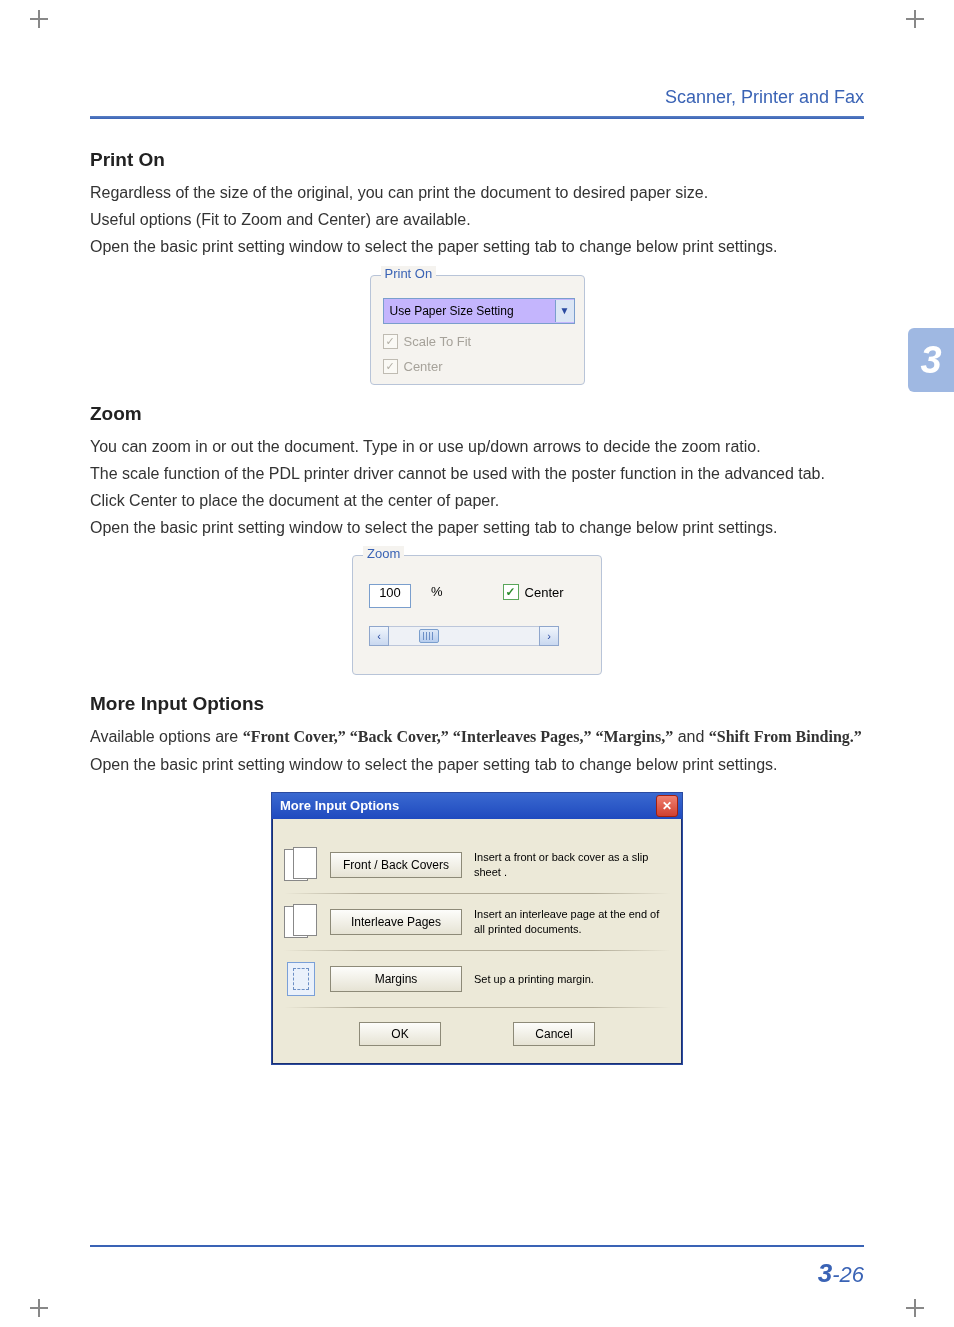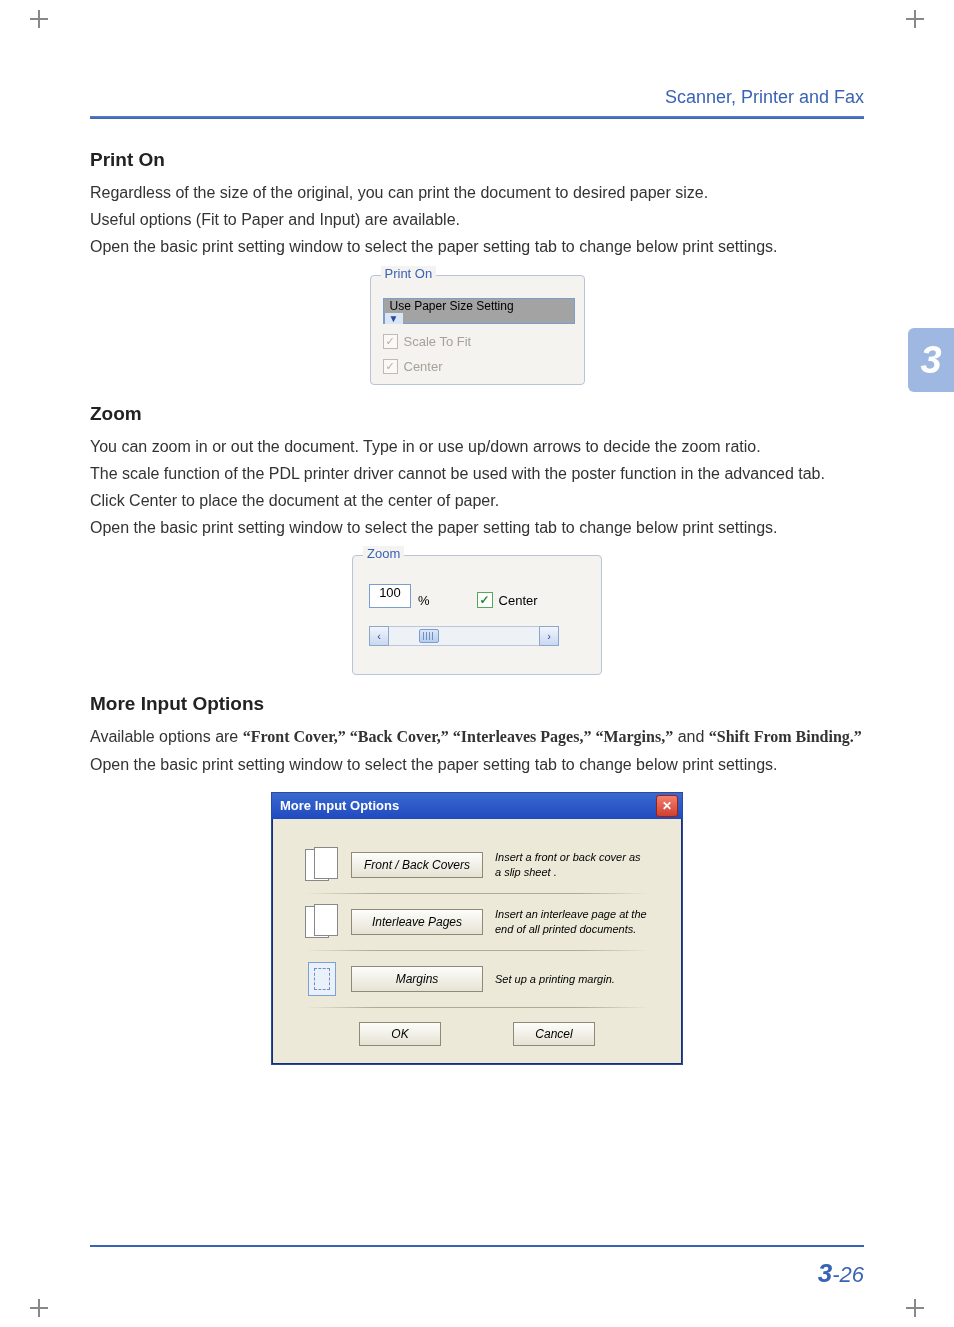--- a/index.html
+++ b/index.html
@@ -27,45 +27,45 @@
   .section-title { font-weight:bold; font-size:19px; color:#222; margin-top:12px; margin-bottom:8px; }
   .para { font-size:16px; line-height:1.7; color:#333; }
   .para strong { font-weight:bold;font-family:Liberation Serif, serif; }
 
   .figure-center { display:flex; justify-content:center; margin:14px 0 18px; }
 
   
   .xp-group { position:relative; border:1px solid #b8c4d8; border-radius:4px; background:#f5f3ef; }
   .xp-group-label { position:absolute; top:-10px; left:10px; padding:0 4px; background:#f5f3ef; color:#3a63b5; font-size:13px; }
   .printon-box { width:215px; height:110px; padding:22px 12px 10px; box-sizing:border-box; }
-  .xp-combo { display:flex; height:24px; width:190px; border:1px solid #7a9ecd; background:#a3a3a3; font-size:12px;flex-direction:column; }
+  .xp-combo { display:flex; align-items:center; height:24px; width:190px; border:1px solid #7a9ecd; background:#c4b5fd; font-size:12px; }
   .xp-combo-text { flex:1; padding:0 6px; color:#000; }
   .xp-combo-btn { width:18px; height:22px; background:#dbe6f5; border-left:1px solid #7a9ecd; display:flex; align-items:center; justify-content:center; color:#2a4aa0; font-size:10px; }
   .xp-check { display:flex; align-items:center; gap:6px; margin-top:10px; font-size:13px; color:#a6a29a; }
   .xp-check .box { width:13px; height:13px; border:1px solid #bfbbb2; background:#faf9f5; display:flex; align-items:center; justify-content:center; font-size:11px; color:#b1ada4; }
 
   
   .zoom-box { width:250px; height:120px; padding:28px 16px 14px; box-sizing:border-box; }
-  .zoom-row { display:flex; align-items:flex-end; gap:7px; }
+  .zoom-row { display:flex; align-items:flex-start; gap:20px; }
   .xp-input { width:40px; height:22px; border:1px solid #7a9ecd; background:#fff; text-align:center; font-size:13px; color:#000; }
   .zoom-row .pct { font-size:13px; color:#000; margin-right:40px; }
   .zoom-check .box2 { width:14px; height:14px; border:1px solid #5aa65a; background:#fff; display:flex; align-items:center; justify-content:center; color:#2a8a2a; font-size:12px; font-weight:bold; }
   .zoom-check { display:flex; align-items:center; gap:6px; font-size:13px; color:#000; }
   .xp-slider { margin-top:18px; display:flex; align-items:center; gap:0; width:190px; }
   .xp-sbtn { width:18px; height:18px; border:1px solid #8fa6cc; background:linear-gradient(#f0f5fc,#c9d8f0); display:flex; align-items:center; justify-content:center; color:#2a4aa0; font-size:11px; }
   .xp-strack { flex:1; height:18px; border:1px solid #bcc6da; border-left:none; border-right:none; background:#eef1f6; position:relative; }
   .xp-sthumb { position:absolute; left:30px; top:2px; width:18px; height:12px; border:1px solid #7a9ecd; border-radius:2px; background:linear-gradient(#dce7f7,#b7cdee); }
   .xp-sthumb::before { content:""; position:absolute; inset:2px 3px; background:repeating-linear-gradient(90deg,#6d8fc6 0 1px, transparent 1px 3px); }
 
   
   .dialog { width:410px; border:1px solid #2a4aa0; background:#ece9d8; box-shadow:0 0 0 1px #1a2f70 inset; }
   .titlebar { height:26px; background:linear-gradient(#3a69d0,#1f4abf); display:flex; align-items:center; justify-content:space-between; padding:0 4px; }
   .titlebar-text { color:#fff; font-weight:bold; font-size:13px; padding-left:4px; }
   .closebtn { width:20px; height:20px; background:linear-gradient(#f08070,#d04030); border:1px solid #a02010; border-radius:3px; display:flex; align-items:center; justify-content:center; color:#fff; font-size:12px; font-weight:bold; }
-  .dlg-body { padding:18px 33px 18px;font-style:italic; }
+  .dlg-body { padding:18px 12px 18px; }
   .dlg-row { display:flex; align-items:center; gap:12px; padding:10px 0; }
   .dlg-sep { height:1px; background:linear-gradient(90deg, transparent, #b0aa96 20%, #b0aa96 80%, transparent); }
   .dlg-icon { width:34px; height:36px; position:relative; }
   .dlg-icon .sheet { position:absolute; width:22px; height:30px; border:1px solid #888; background:#fff; }
   .dlg-icon .sheet.a { left:0; top:2px; }
   .dlg-icon .sheet.b { left:9px; top:0; }
   .dlg-icon .marg { border:1px solid #7aa0d8; background:#eaf1fb; width:26px; height:32px; position:absolute; left:3px; top:1px; }
   .dlg-icon .marg::after { content:""; position:absolute; inset:5px; border:1px dashed #6c8fc4; }
   .dlg-btn { width:130px; height:24px; border:1px solid #8d8a78; background:linear-gradient(#fdfdfb,#e6e3d4); font-size:12px; display:flex; align-items:center; justify-content:center; color:#000; }
   .dlg-desc { flex:1; font-size:11px; color:#000; line-height:1.3; }
@@ -94,21 +94,21 @@
   <div class="chapter-tab">
     <span>3</span>
   </div>
 
   <div class="content">
     <div class="header-title">Scanner, Printer and Fax</div>
     <div class="header-rule"></div>
 
     <div class="section-title">Print On</div>
     <div class="para">Regardless of the size of the original, you can print the document to desired paper size.</div>
-    <div class="para">Useful options (Fit to Paper and Input) are available.</div>
+    <div class="para">Useful options (Fit to Zoom and Center) are available.</div>
     <div class="para">Open the basic print setting window to select the paper setting tab to change below print settings.</div>
 
     <div class="figure-center">
       <div class="xp-group printon-box">
         <div class="xp-group-label">Print On</div>
         <div class="xp-combo">
           <div class="xp-combo-text">Use Paper Size Setting</div>
           <div class="xp-combo-btn">▼</div>
         </div>
         <div class="xp-check">

